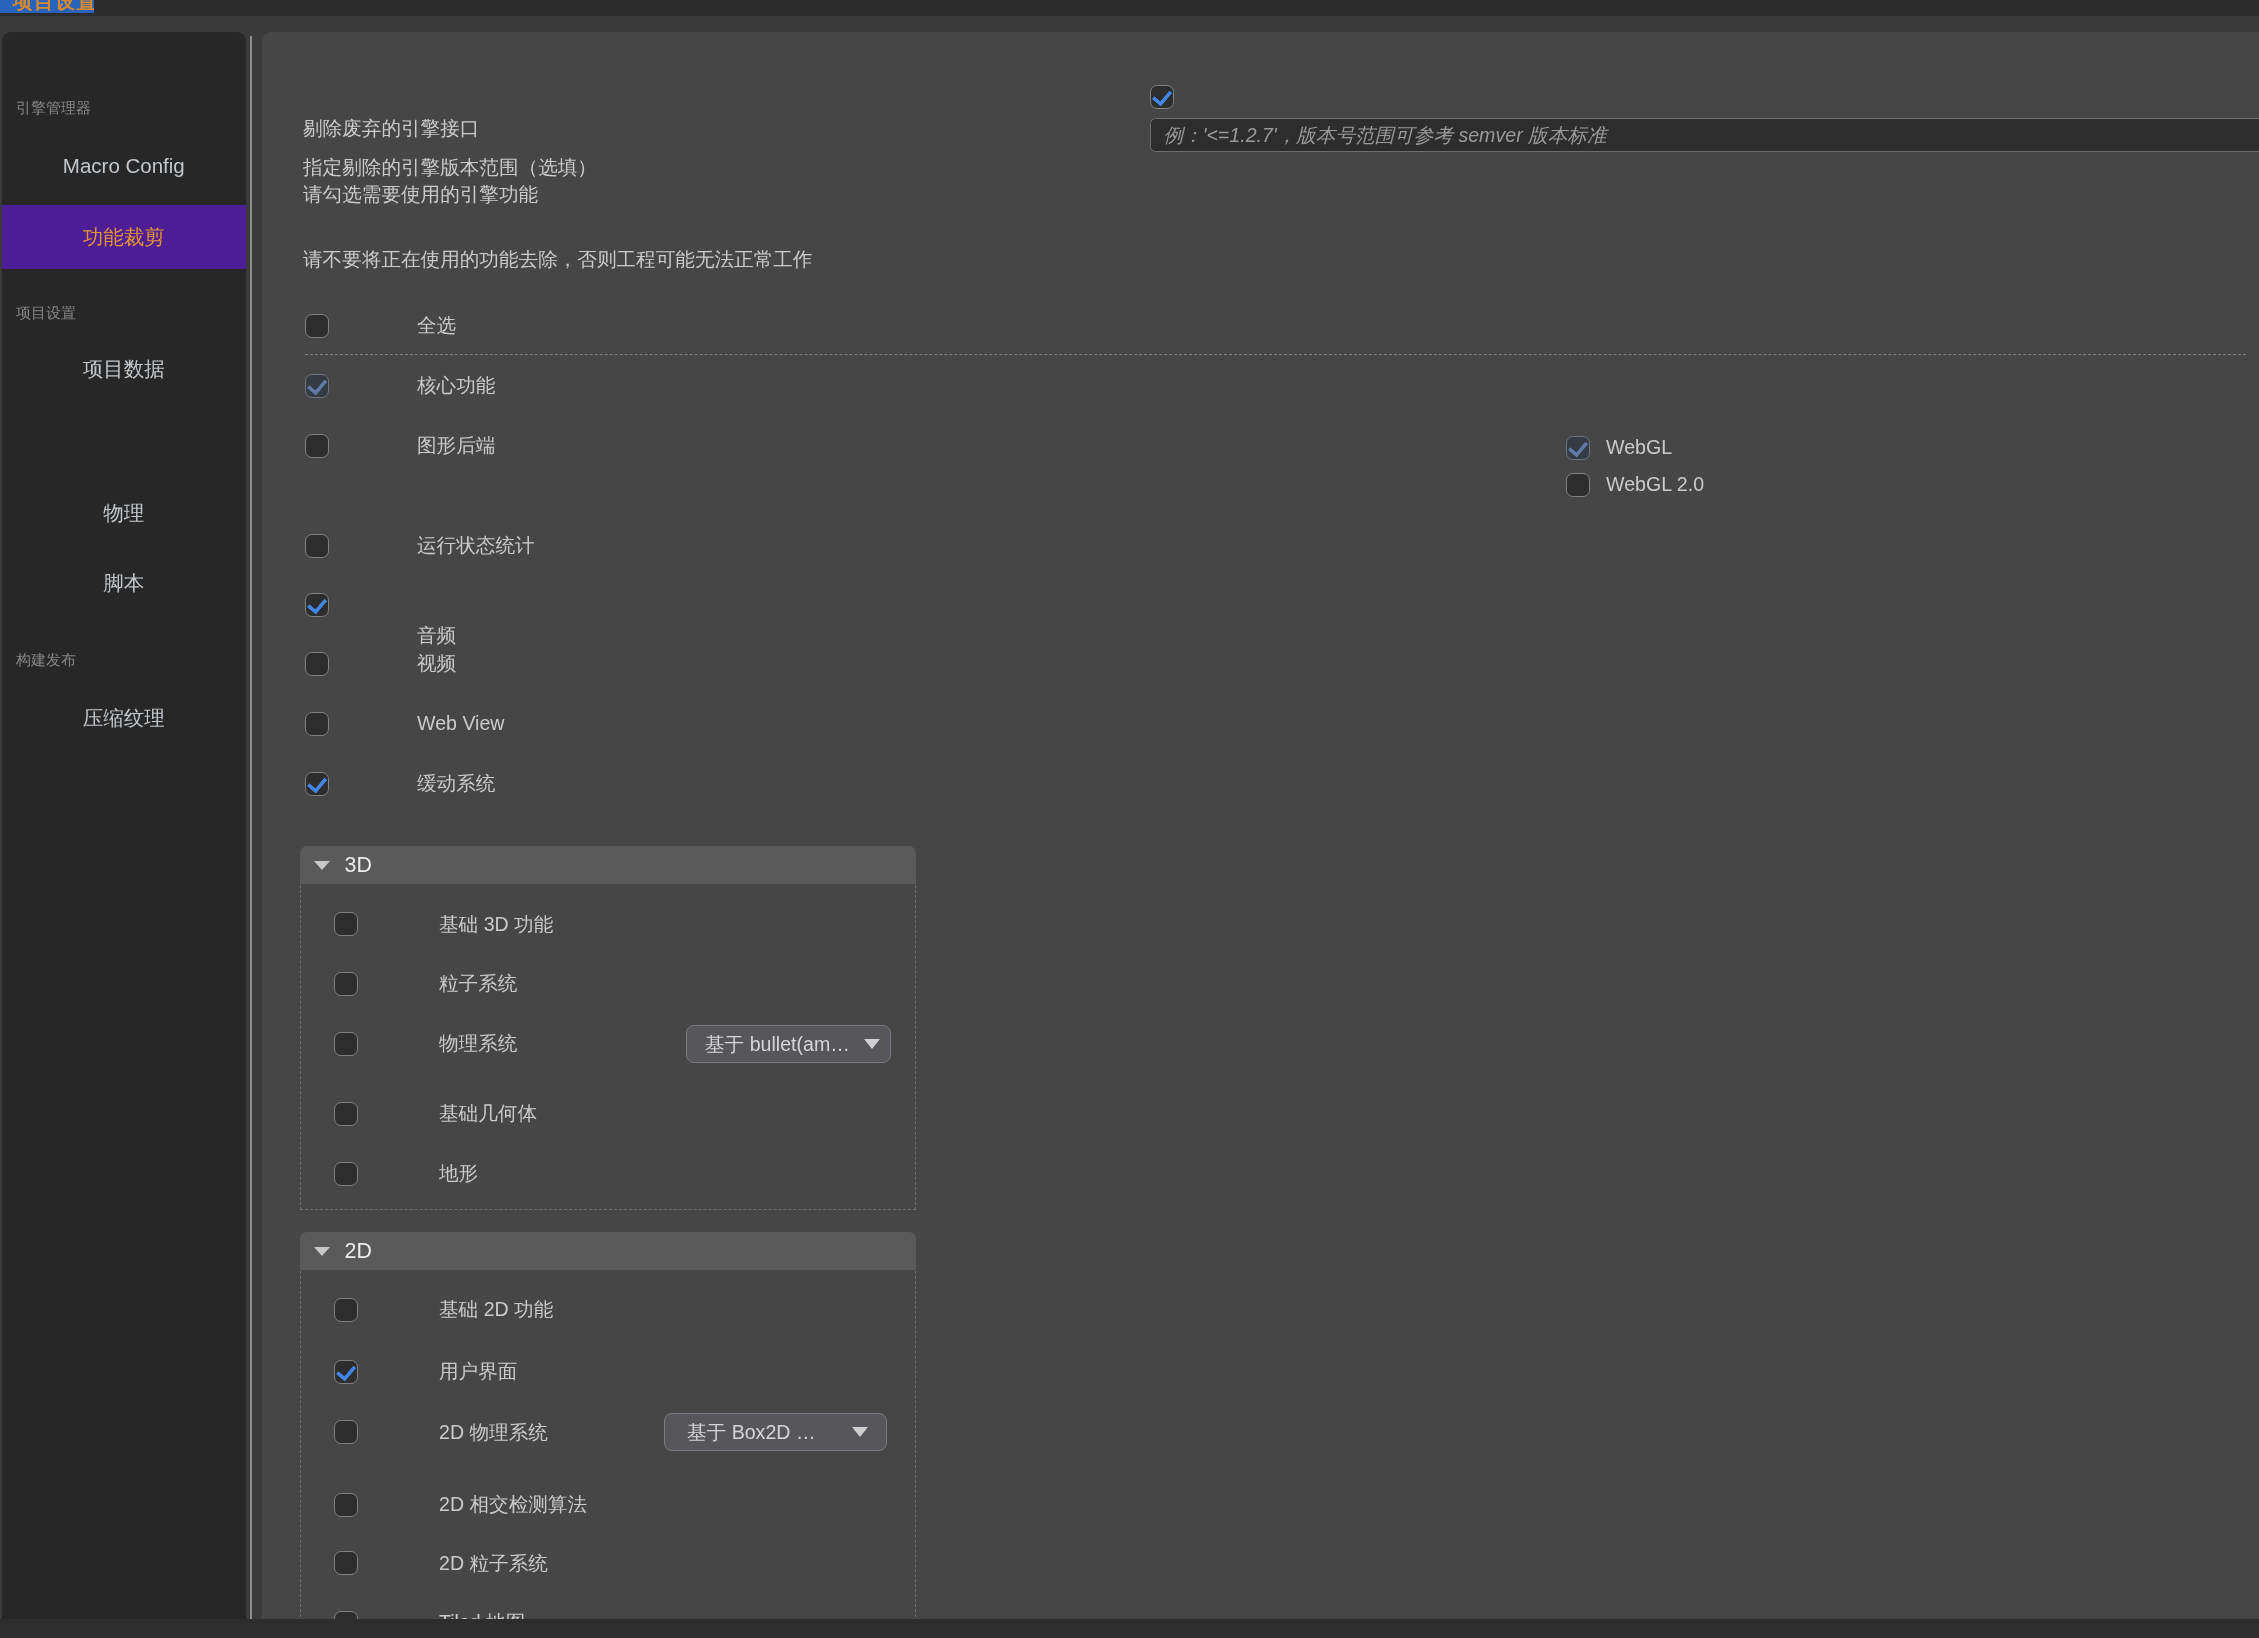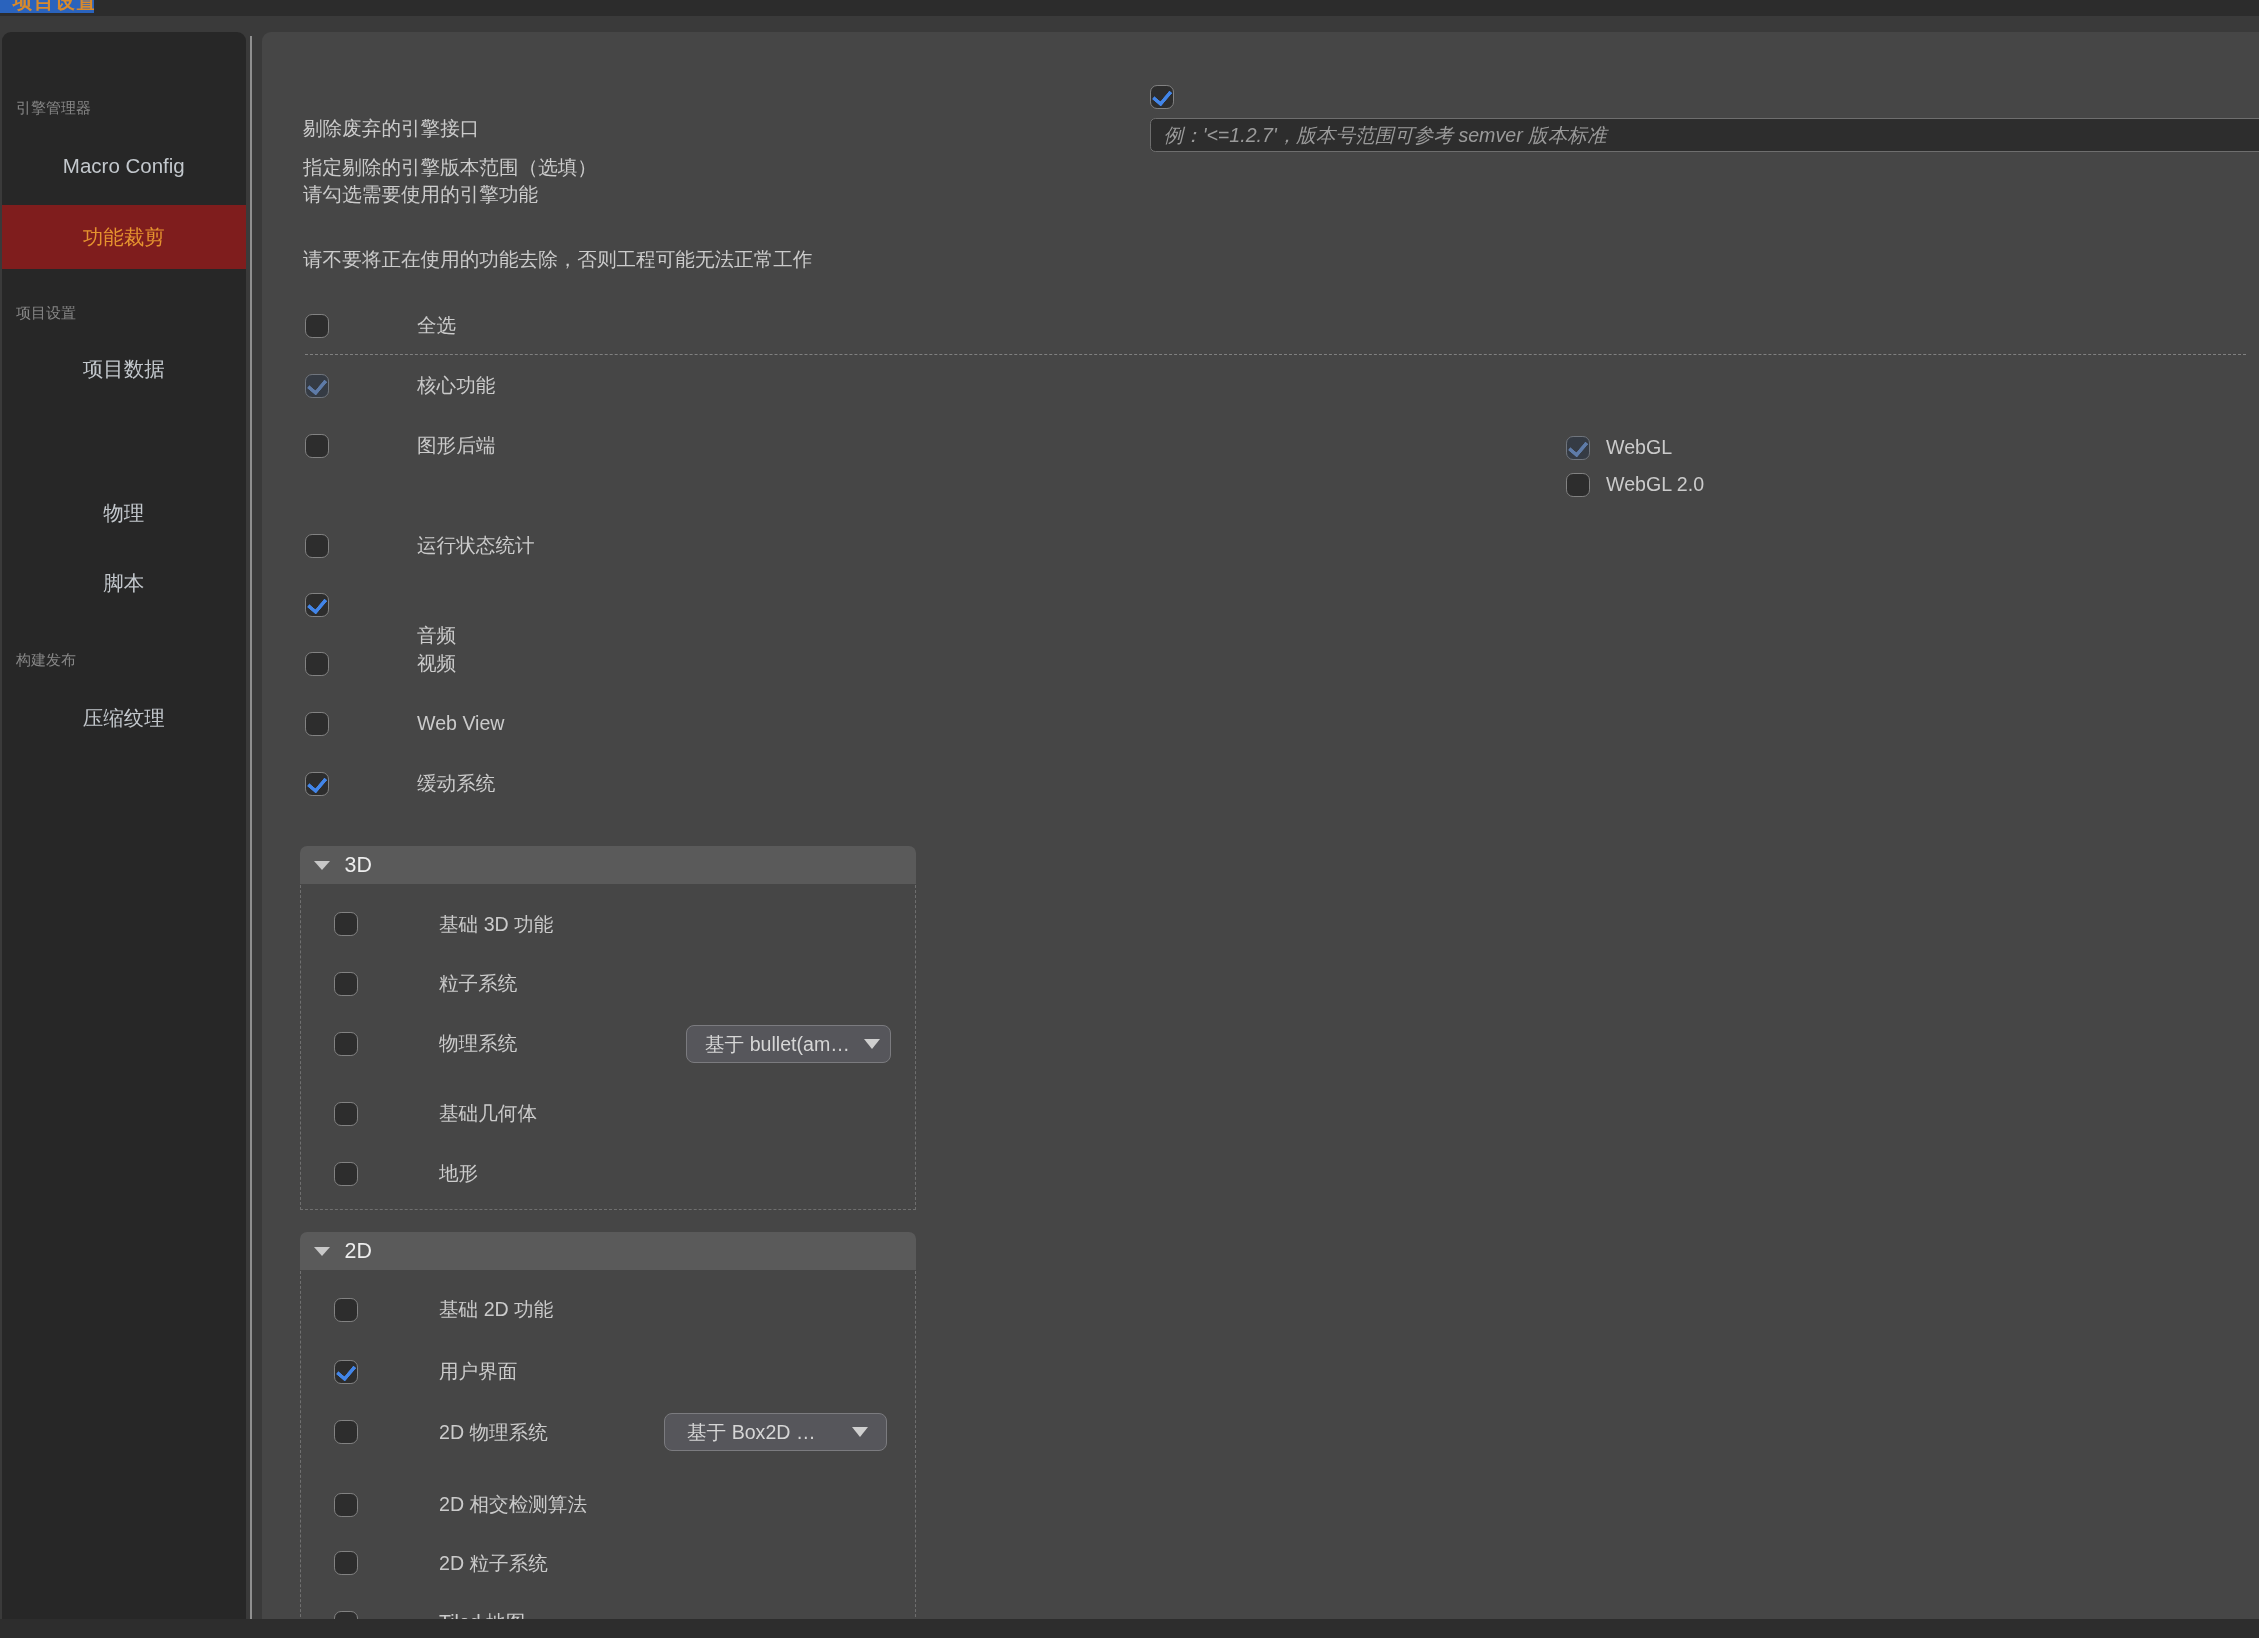--- a/index.html
+++ b/index.html
@@ -12,21 +12,21 @@
 
   
   #sidebar{position:absolute;left:1.8px;top:32px;width:244px;height:1587px;background:#272727;border-radius:9px 9px 0 0;overflow:hidden;}
   #divider{position:absolute;left:250px;top:36px;width:1.8px;height:1584px;background:#8f8f8f;}
   #main{position:absolute;left:262px;top:32px;width:1998px;height:1587px;background:#464646;border-radius:9px 0 0 0;overflow:hidden;}
   #bottomstrip{position:absolute;left:0;top:1619px;width:2260px;height:19.6px;background:#2d2d2d;}
 
   
   .sb-header{position:absolute;left:14.3px;font-size:15px;color:#868686;line-height:19.6px;}
   .sb-item{position:absolute;left:0;width:244px;height:64px;line-height:64px;text-align:center;font-size:20.5px;color:#c3c8cd;cursor:pointer;}
-  .sb-item.selected{background:#7f1d1d;color:#e5932f;}
+  .sb-item.selected{background:#4c1d95;color:#e5932f;}
 
   
   .lbl{position:absolute;font-size:19.6px;line-height:27px;color:#cbcbcb;white-space:nowrap;}
   .hint{position:absolute;font-size:19.6px;line-height:27px;color:#cbcbcb;white-space:nowrap;}
 
   
   .cb{position:absolute;width:24px;height:24px;box-sizing:border-box;border-radius:7.1px;background:#2d2d2d;border:1.8px solid #828282;cursor:pointer;}
   .cb.checked::after{content:"";position:absolute;left:5.3px;top:0.9px;width:8px;height:14.3px;border:solid #4285e8;border-width:0 4.5px 4.5px 0;transform:rotate(40deg);border-radius:0.9px;}
   .cb.checked-disabled{background:#353b44;border-color:#70757d;}
   .cb.checked-disabled::after{content:"";position:absolute;left:5.3px;top:0.9px;width:8px;height:14.3px;border:solid #5e7ba8;border-width:0 4.5px 4.5px 0;transform:rotate(40deg);border-radius:0.9px;}

